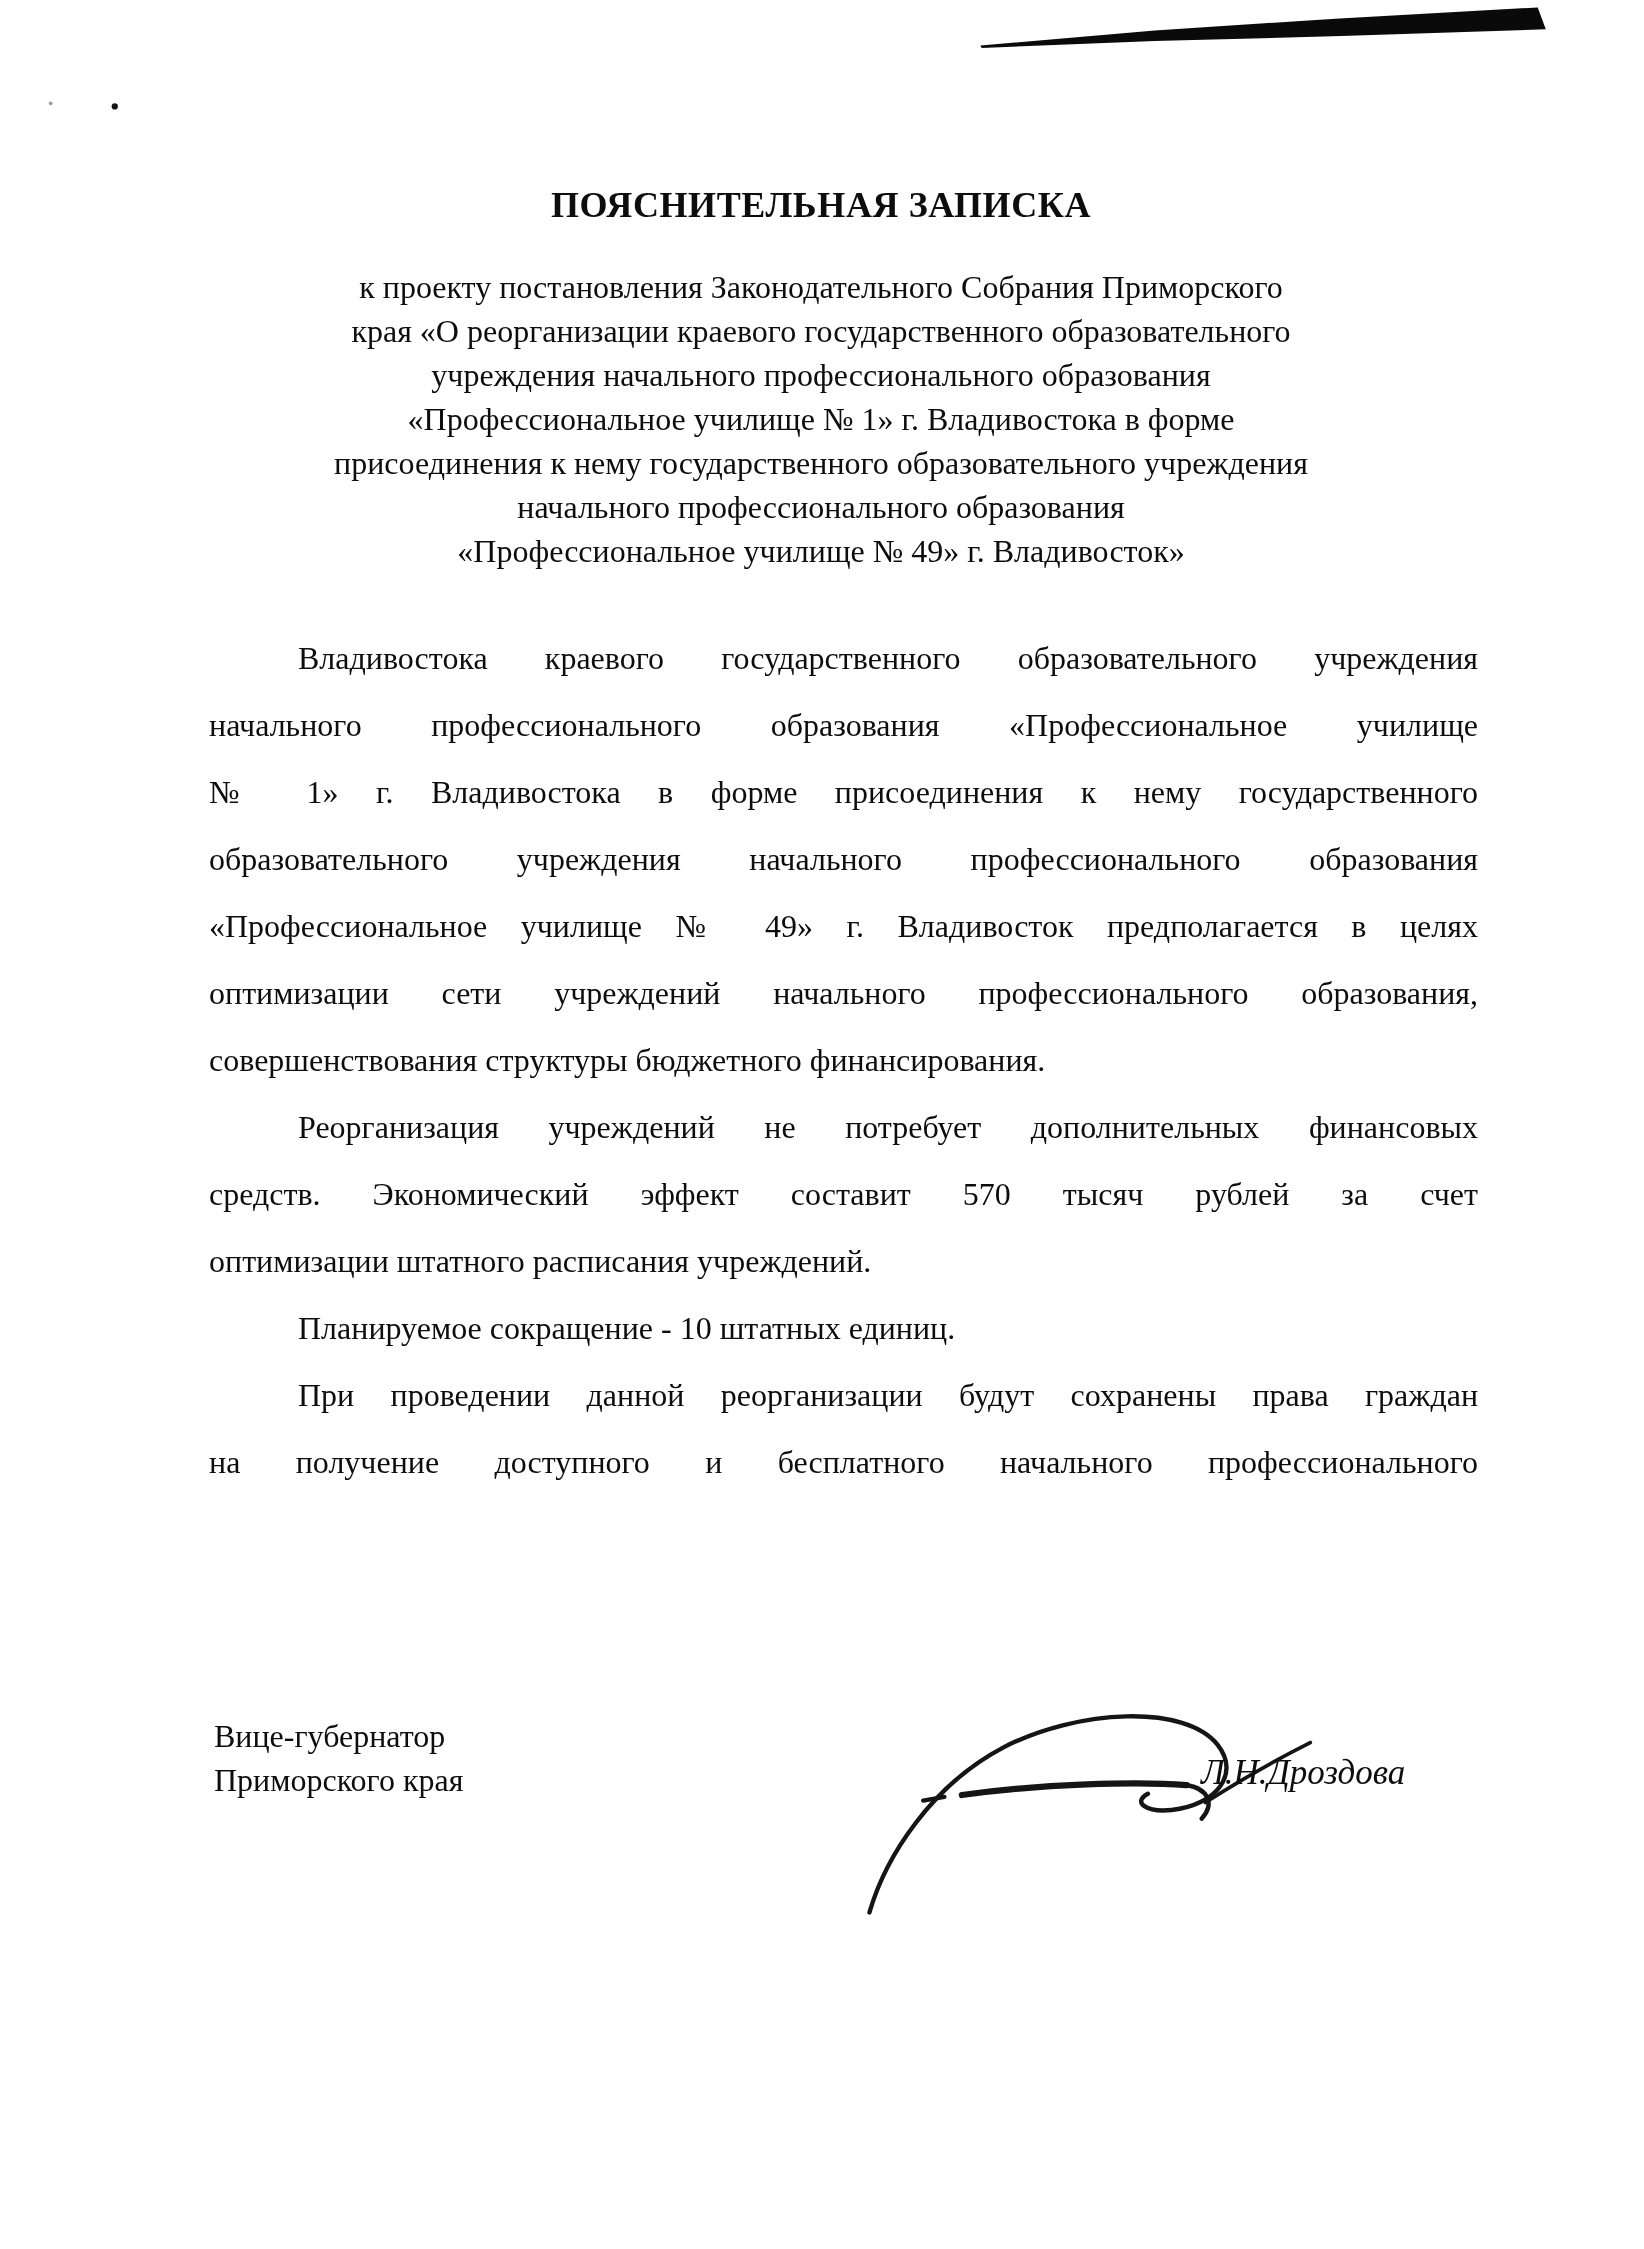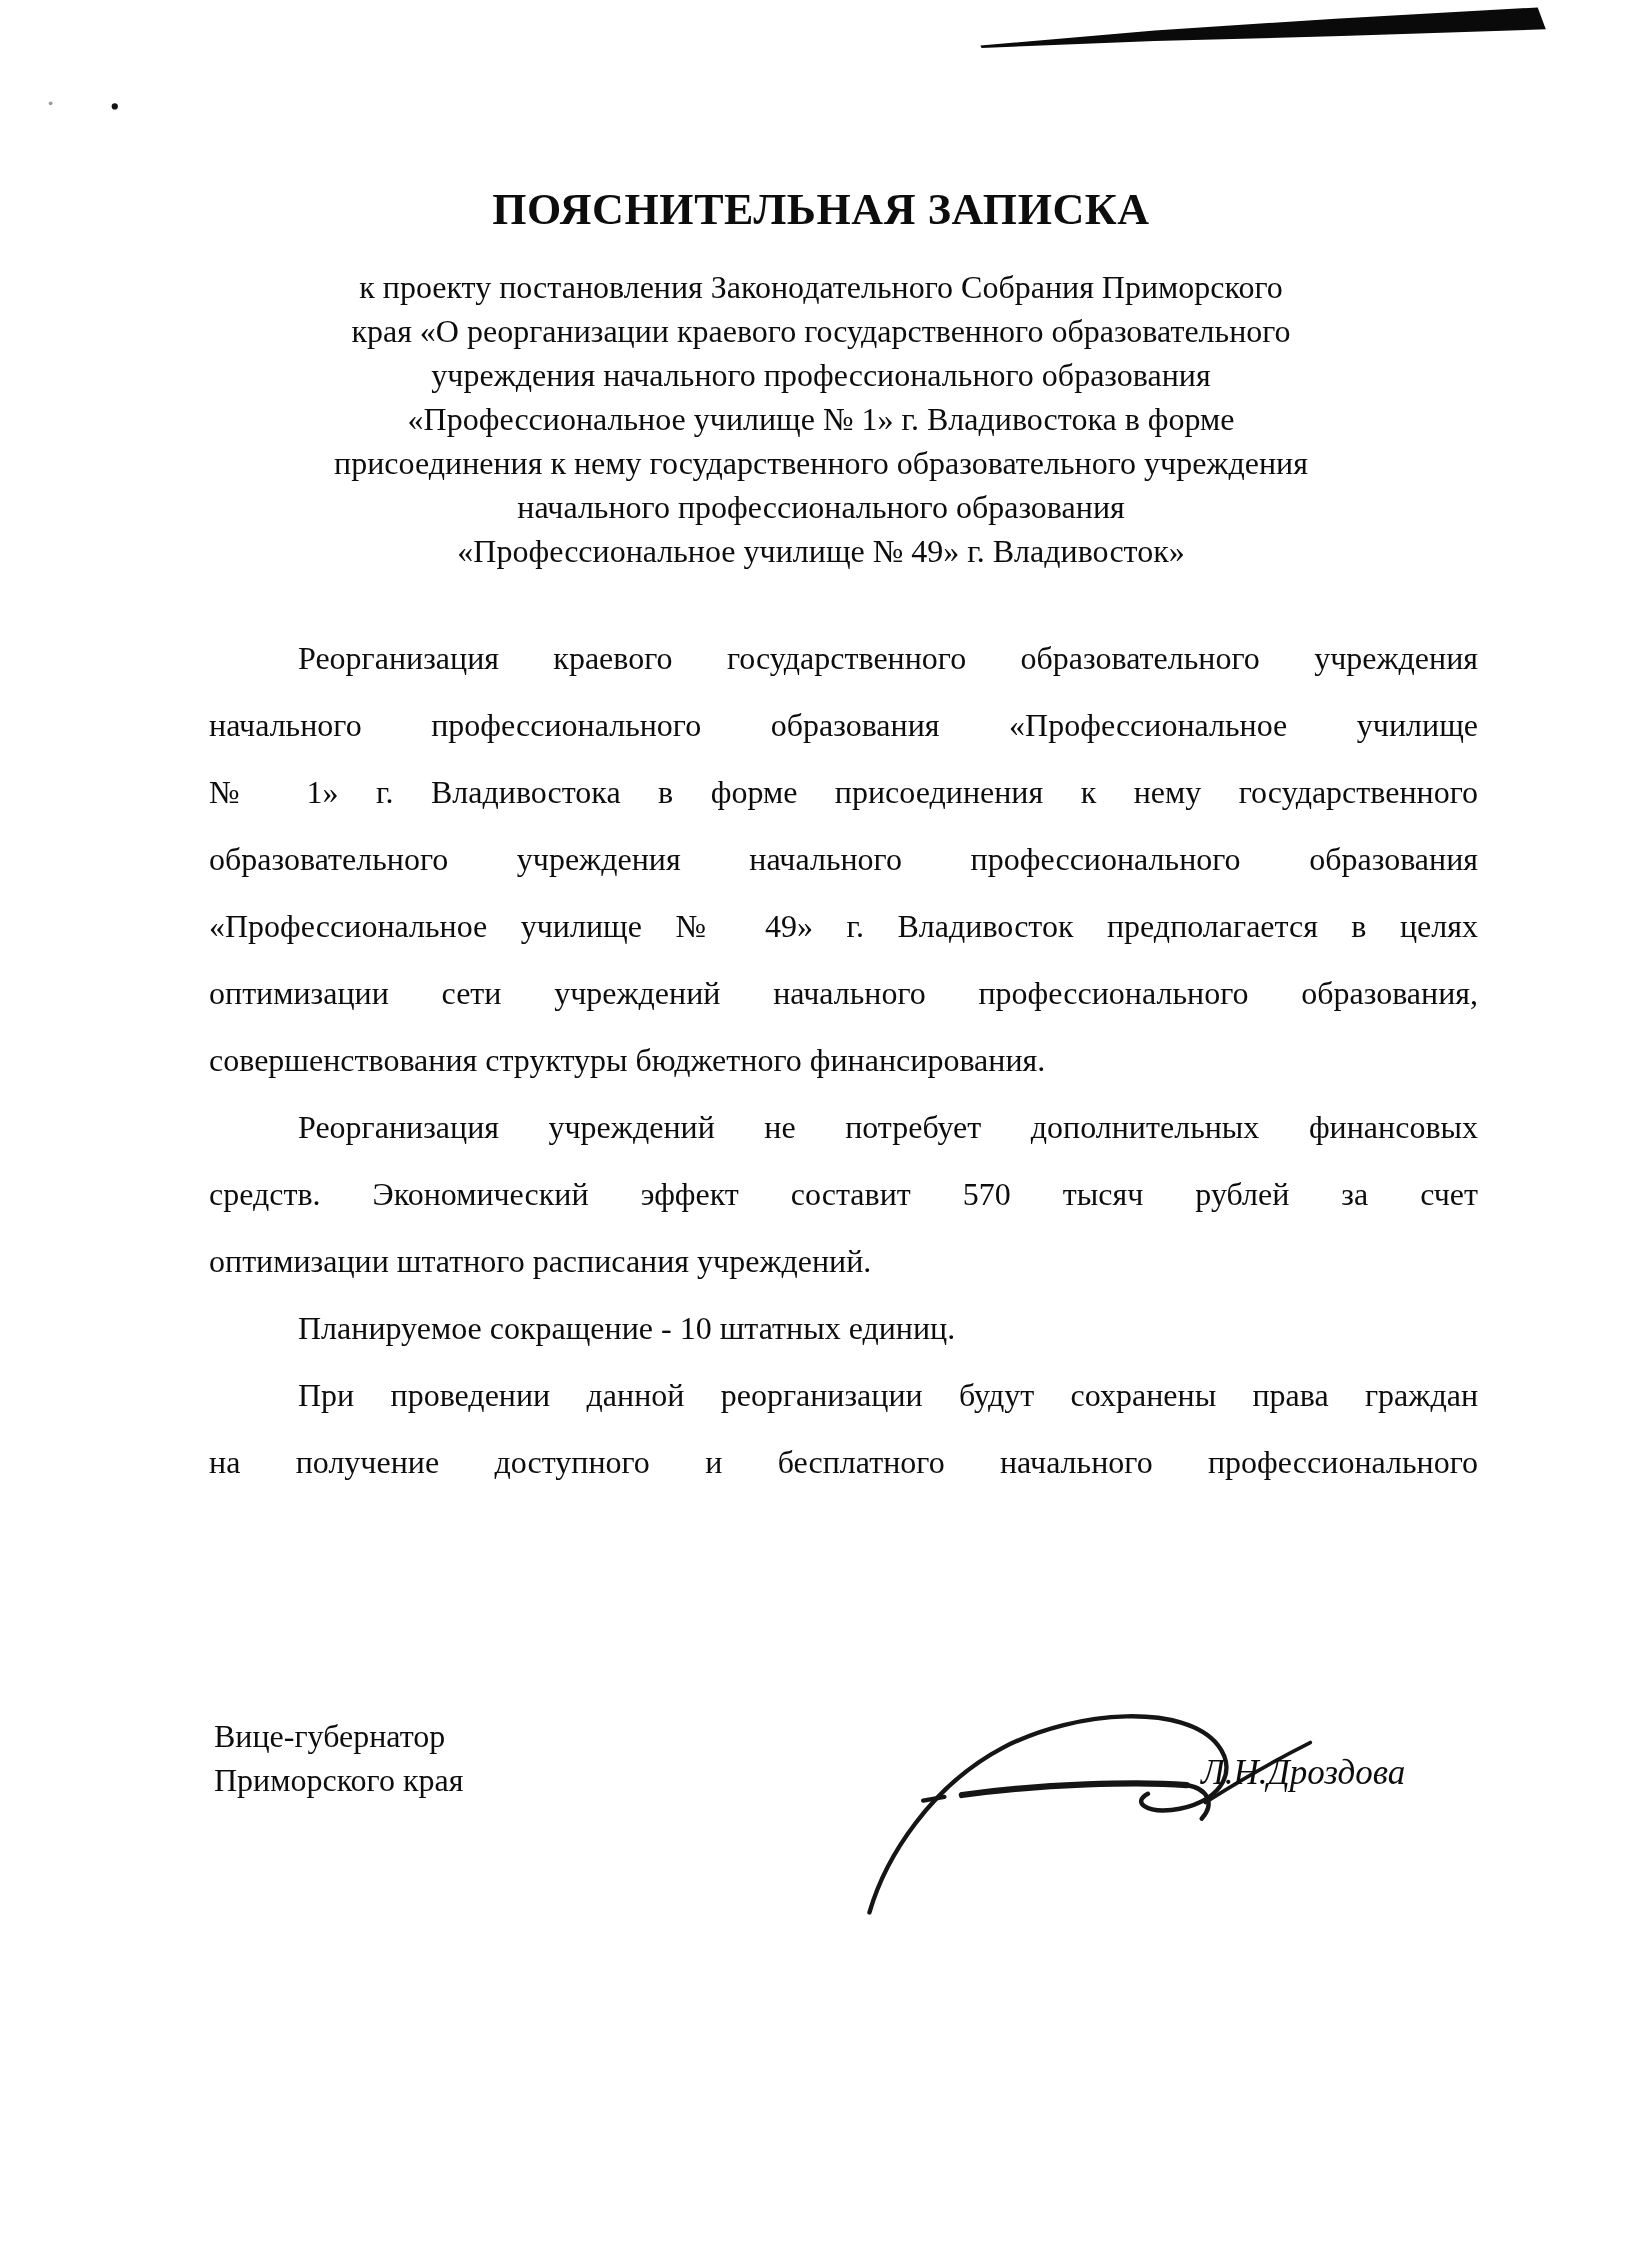--- a/index.html
+++ b/index.html
@@ -9,21 +9,21 @@
     background:#ffffff;
     font-family:"Liberation Serif","DejaVu Serif",serif;
     color:#0d0d0d;
     overflow:hidden;
   }
   .artifact-layer{
     position:absolute;left:0;top:0;width:1645px;height:137px;
   }
   .doc-title{
     position:absolute;top:184px;left:187px;width:1268px;
-    font-size:44px;font-weight:bold;letter-spacing:0.6px;
+    font-size:36px;font-weight:bold;letter-spacing:0.6px;
     text-align:center;white-space:nowrap;
   }
   .subtitle{
     position:absolute;top:265px;left:187px;width:1268px;
     font-size:32px;line-height:44px;text-align:center;
   }
   .body-text{
     position:absolute;top:625px;left:209px;width:1269px;
     font-size:32px;line-height:67px;
   }
@@ -59,21 +59,21 @@
     <div>учреждения начального профессионального образования</div>
     <div>«Профессиональное училище № 1» г. Владивостока в форме</div>
     <div>присоединения к нему государственного образовательного учреждения</div>
     <div>начального профессионального образования</div>
     <div>«Профессиональное училище № 49» г. Владивосток»</div>
   </div>
 
   <div class="body-text">
 
     <div>
-      <div class="jline indent">Реорганизация краевого государственного образовательного учреждения</div>
+      <div class="jline indent">Владивостока краевого государственного образовательного учреждения</div>
       <div class="jline">начального профессионального образования «Профессиональное училище</div>
       <div class="jline">№ 1» г. Владивостока в форме присоединения к нему государственного</div>
       <div class="jline">образовательного учреждения начального профессионального образования</div>
       <div class="jline">«Профессиональное училище № 49» г. Владивосток предполагается в целях</div>
       <div class="jline">оптимизации сети учреждений начального профессионального образования,</div>
       <div class="jline endline">совершенствования структуры бюджетного финансирования.</div>
     </div>
 
 
     <div>

